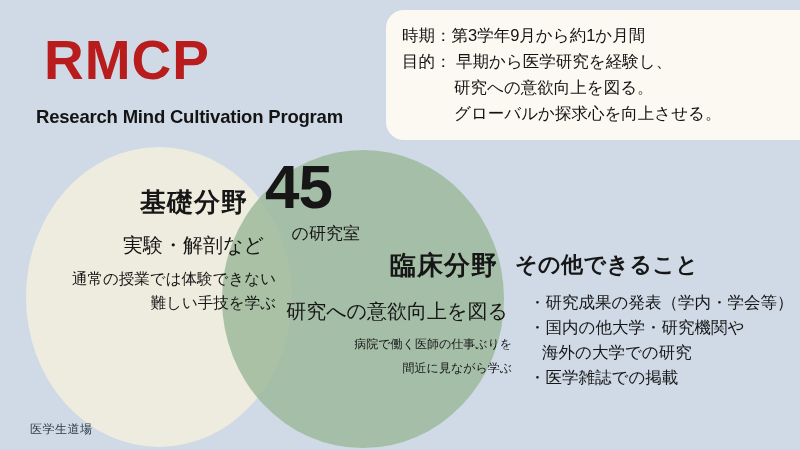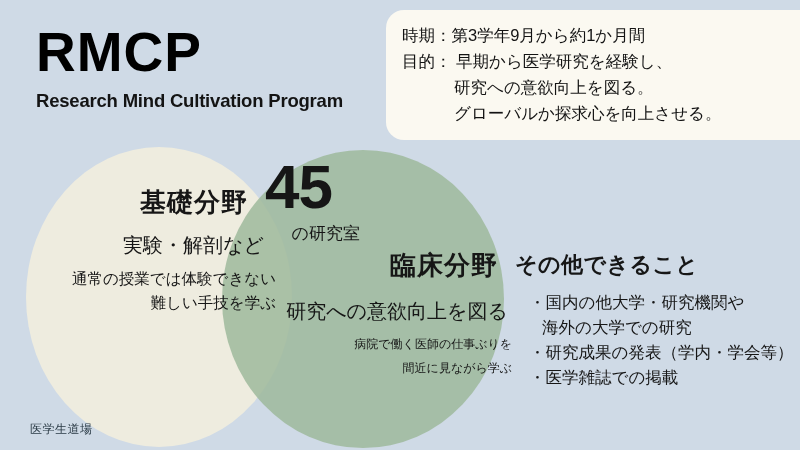--- a/index.html
+++ b/index.html
@@ -51,24 +51,24 @@
   
   #title-block {
     position: absolute;
     left: 28px;
     top: 16px;
     width: 350px;
   }
   #rmcp-title {
     font-size: 55px;
     font-weight: bold;
-    color: #000000;
+    color: #b91c1c;
     letter-spacing: 1px;
     line-height: 1.05;
-    margin: 8px;
+    margin: 16px;
   }
   #rmcp-subtitle {
     font-size: 18.5px;
     font-weight: bold;
     color: #141414;
     letter-spacing: -0.2px;
     margin: 6px 0 0 8px;
     white-space: nowrap;
   }
 
@@ -224,26 +224,26 @@
   <div class="venn-text" id="count-label">の研究室</div>
 
   <div class="venn-text" id="clinical-heading">臨床分野</div>
   <div class="venn-text" id="clinical-line1">研究への意欲向上を図る</div>
   <div class="venn-text" id="clinical-line2" style="white-space: pre-line;">病院で働く医師の仕事ぶりを
 間近に見ながら学ぶ</div>
 
   <div id="others">
     <div id="others-heading">その他できること</div>
     <div class="others-item">
+      <span>・研究成果の発表（学内・学会等）</span>
+    </div>
+    <div class="others-item">
       <span>・国内の他大学・研究機関や</span>
       <span class="sub">海外の大学での研究</span>
     </div>
     <div class="others-item">
-      <span>・研究成果の発表（学内・学会等）</span>
-    </div>
-    <div class="others-item">
       <span>・医学雑誌での掲載</span>
     </div>
   </div>
 
   <div id="footer-mark">医学生道場</div>
 
 </div>
 
 </body></html>

